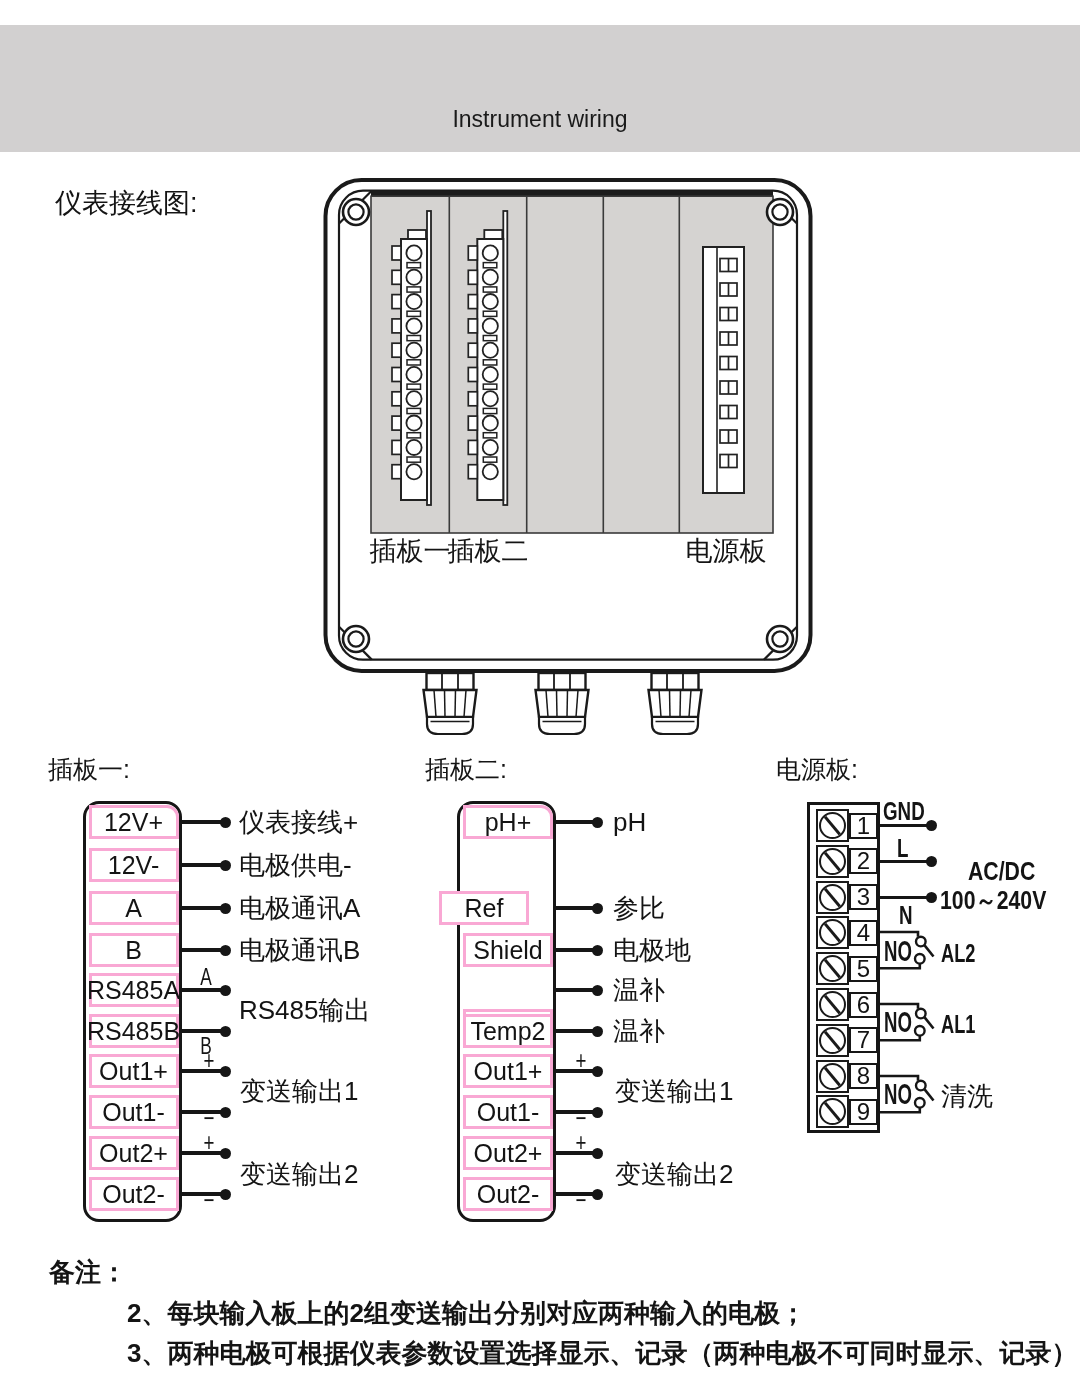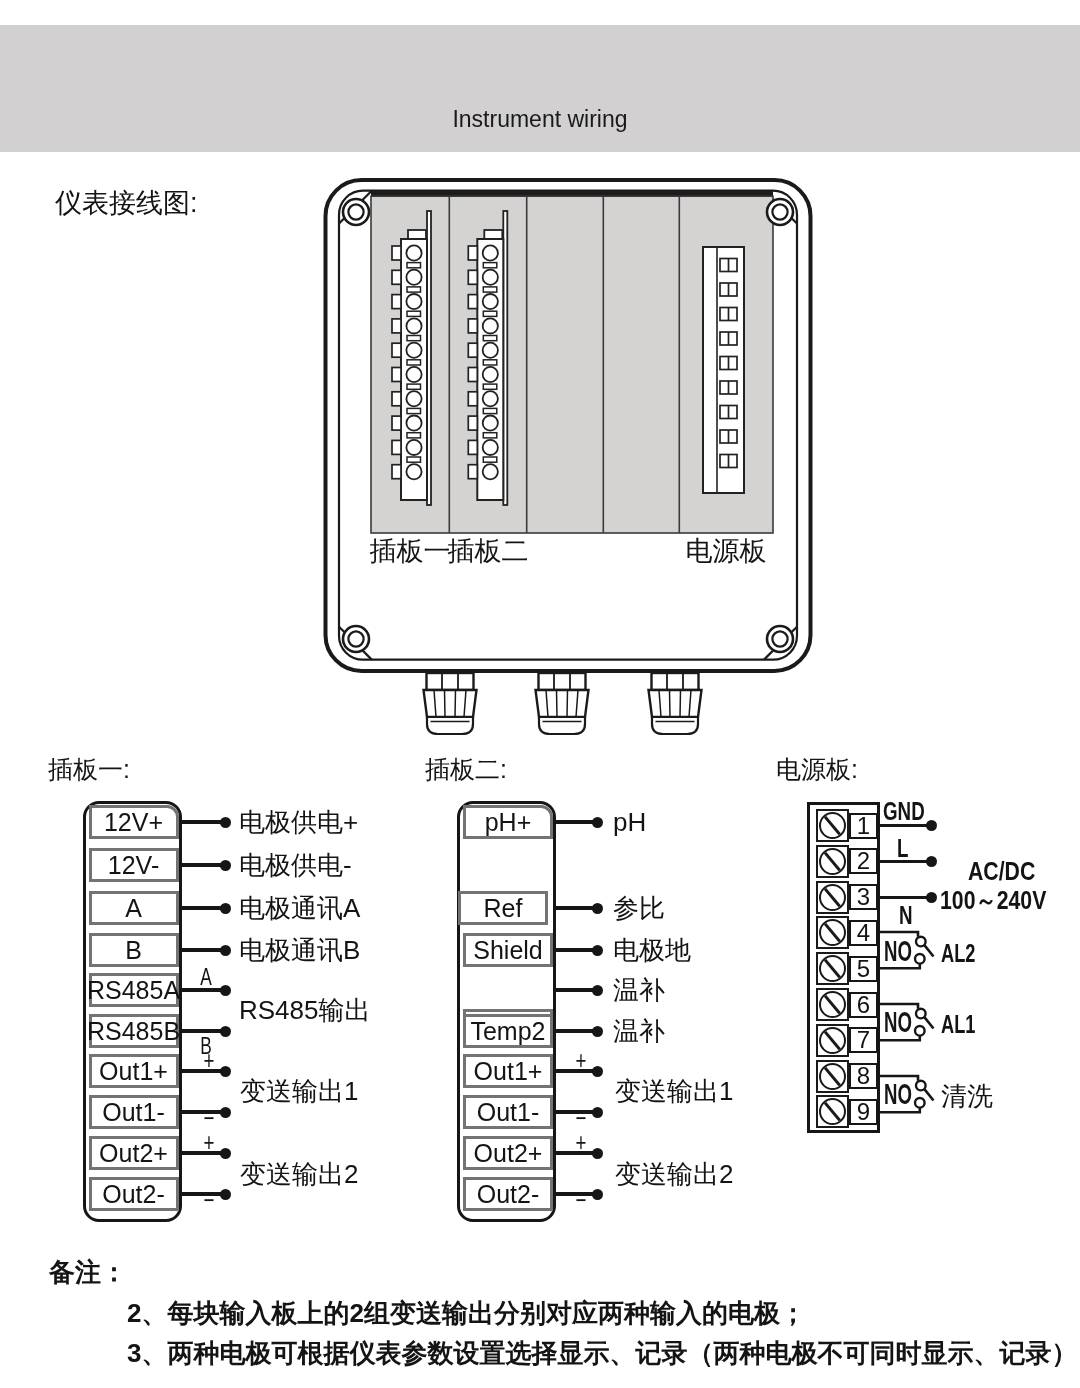--- a/index.html
+++ b/index.html
@@ -2,21 +2,21 @@
 <html><head>
 <meta charset="utf-8">
 <style>
 html,body{margin:0;padding:0;}
 #page{position:relative;width:1080px;height:1388px;background:#fff;overflow:hidden;font-family:"Liberation Sans",sans-serif;color:#141414;}
 .t{position:absolute;white-space:nowrap;}
 .band{position:absolute;left:0;top:25px;width:1080px;height:127px;background:#d2d0d0;}
 .title{position:absolute;left:0;top:44px;width:1080px;text-align:center;font-size:58px;font-weight:700;letter-spacing:1px;}
 .subtitle{position:absolute;left:0;top:106px;width:1080px;text-align:center;font-size:23px;color:#1a1a1a;}
 .cont{position:absolute;border:3px solid #161616;border-radius:16px;background:#fff;box-sizing:border-box;}
-.box{position:absolute;width:90px;height:34px;border:3px solid #737373;background:#fff;box-sizing:border-box;display:flex;align-items:center;justify-content:center;font-size:25px;}
+.box{position:absolute;width:90px;height:34px;border:3px solid #f9a8d4;background:#fff;box-sizing:border-box;display:flex;align-items:center;justify-content:center;font-size:25px;}
 .wire{position:absolute;height:3.2px;background:#161616;}
 .dot{position:absolute;width:11px;height:11px;border-radius:50%;background:#161616;}
 .lab{position:absolute;font-size:26px;height:34px;line-height:34px;white-space:nowrap;}
 .sign{position:absolute;width:26px;text-align:center;font-size:26px;line-height:26px;transform:scaleX(.72);}
 .cellsq{position:absolute;left:816px;width:33px;height:33px;border:2.2px solid #1a1a1a;box-sizing:border-box;background:#fff;}
 .numb{position:absolute;left:849px;width:29px;height:26px;border:2.5px solid #161616;box-sizing:border-box;background:#fff;display:flex;align-items:center;justify-content:center;font-size:24px;}
 .screw{position:absolute;left:819px;width:27px;height:27px;border:2.5px solid #1a1a1a;border-radius:50%;box-sizing:border-box;overflow:hidden;background:#fff;}
 .slash{position:absolute;left:11px;top:-5px;width:2.6px;height:36px;background:#1a1a1a;transform:rotate(-40deg);}
 .hd{position:absolute;font-size:25px;line-height:34px;white-space:nowrap;}
 .note{position:absolute;font-size:26px;line-height:32px;white-space:nowrap;font-weight:600;margin-left:14px;}
@@ -166,38 +166,38 @@
   <div class="dot" style="left:219.5px;top:816.5px;"></div>
   <div class="dot" style="left:219.5px;top:859.5px;"></div>
   <div class="dot" style="left:219.5px;top:902.5px;"></div>
   <div class="dot" style="left:219.5px;top:944.5px;"></div>
   <div class="dot" style="left:219.5px;top:984.5px;"></div>
   <div class="dot" style="left:219.5px;top:1025.5px;"></div>
   <div class="dot" style="left:219.5px;top:1065.5px;"></div>
   <div class="dot" style="left:219.5px;top:1106.5px;"></div>
   <div class="dot" style="left:219.5px;top:1147.5px;"></div>
   <div class="dot" style="left:219.5px;top:1188.5px;"></div>
-  <div class="lab" style="left:239px;top:805px;">电极供电+</div>
+  <div class="lab" style="left:239px;top:805px;">仪表接线+</div>
   <div class="lab" style="left:239px;top:848px;">电极供电-</div>
   <div class="lab" style="left:239px;top:891px;">电极通讯A</div>
   <div class="lab" style="left:239px;top:933px;">电极通讯B</div>
   <div class="sign" style="left:193px;top:964px;font-size:24px;">A</div>
   <div class="sign" style="left:193px;top:1033px;font-size:24px;">B</div>
   <div class="lab" style="left:239px;top:993px;">RS485输出</div>
   <div class="sign" style="left:196px;top:1047px;">+</div>
   <div class="sign" style="left:196px;top:1105px;">−</div>
   <div class="lab" style="left:240px;top:1074px;">变送输出1</div>
   <div class="sign" style="left:196px;top:1129px;">+</div>
   <div class="sign" style="left:196px;top:1187px;">−</div>
   <div class="lab" style="left:240px;top:1157px;">变送输出2</div>
 
   <div class="hd" style="left:425px;top:752px;">插板二:</div>
   <div class="cont" style="left:456.5px;top:801px;width:99.5px;height:421px;"></div>
   <div class="box" style="left:463px;top:805px;border-top-right-radius:12px;">pH+</div>
-  <div class="box" style="left:458px;top:891px;text-align:right;">Ref</div>
+  <div class="box" style="left:439px;top:891px;text-align:right;">Ref</div>
   <div class="box" style="left:463px;top:933px;">Shield</div>
   <div class="box" style="left:463px;top:973px;margin-top:36px;">Temp1</div>
   <div class="box" style="left:463px;top:1014px;">Temp2</div>
   <div class="box" style="left:463px;top:1054px;">Out1+</div>
   <div class="box" style="left:463px;top:1095px;">Out1-</div>
   <div class="box" style="left:463px;top:1136px;">Out2+</div>
   <div class="box" style="left:463px;top:1177px;">Out2-</div>
   <div class="wire" style="left:553px;top:820.4px;width:44px;"></div>
   <div class="wire" style="left:553px;top:906.4px;width:44px;"></div>
   <div class="wire" style="left:553px;top:948.4px;width:44px;"></div>

